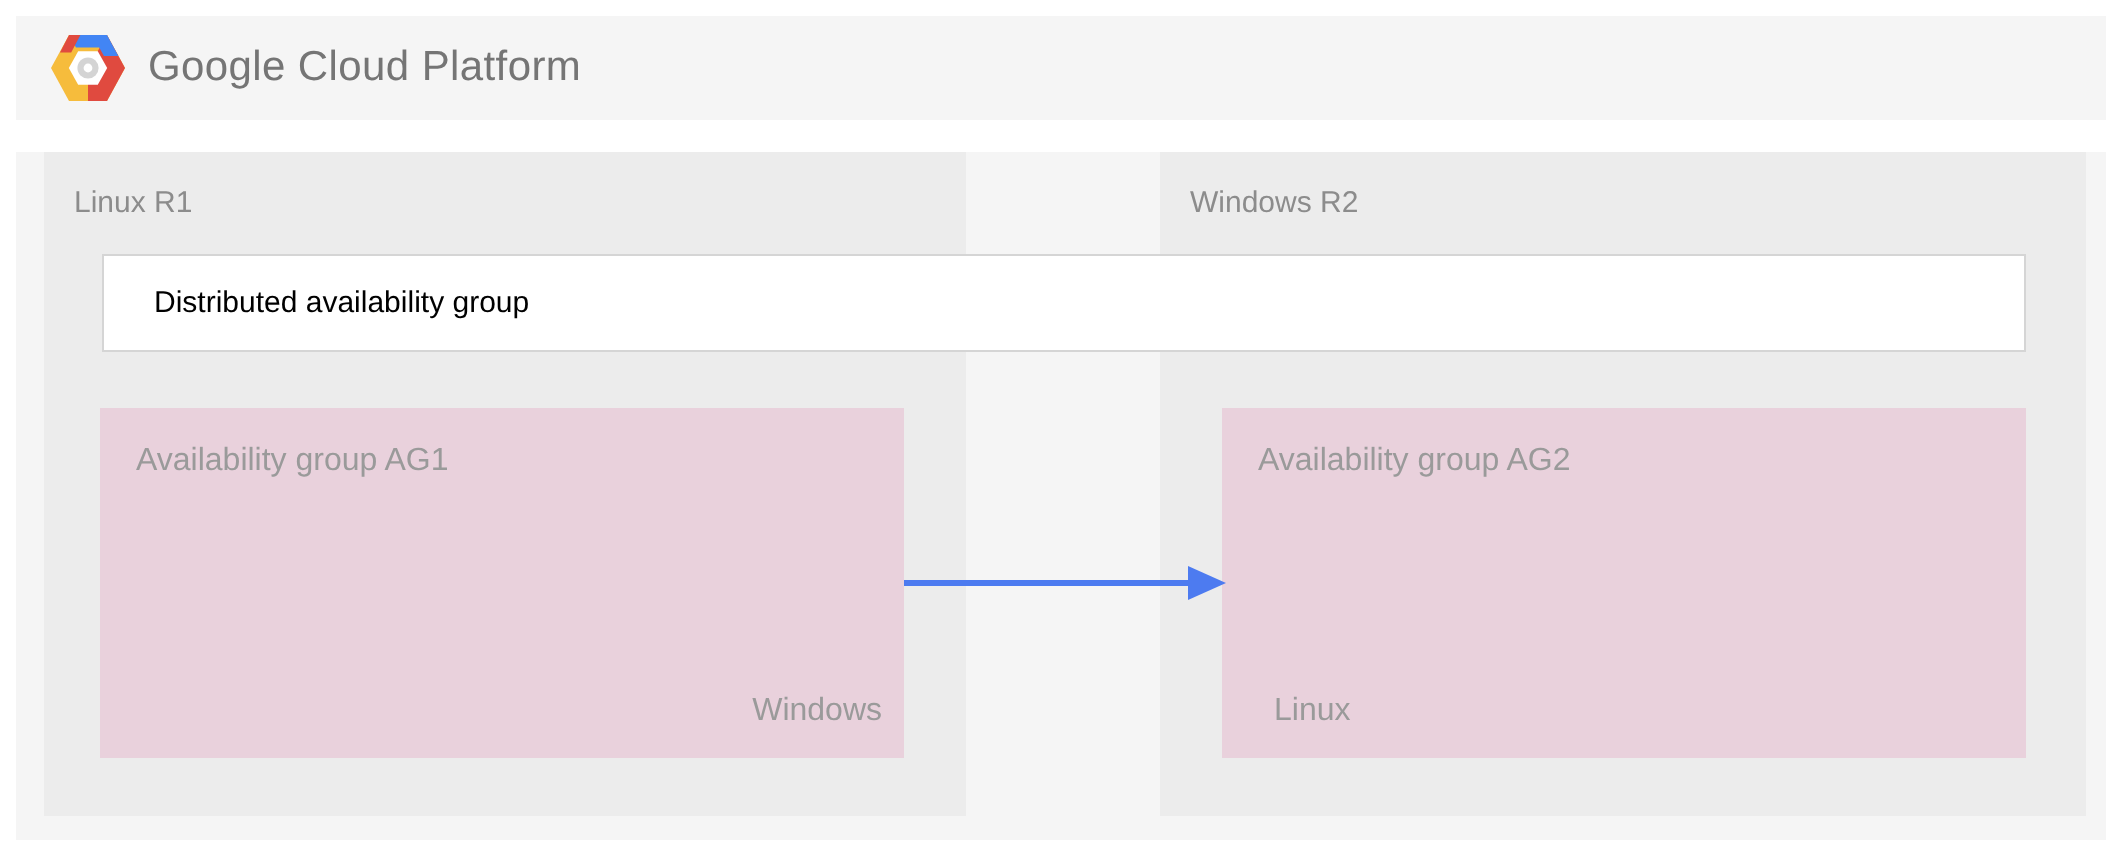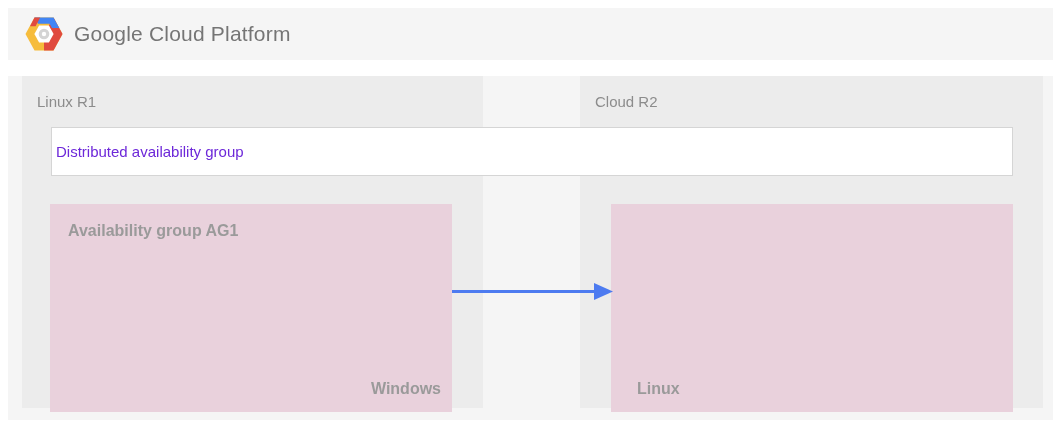--- a/index.html
+++ b/index.html
@@ -41,28 +41,27 @@
     position:absolute; top:17px; left:15px;
     font-size:15px; color:#8c8c8c;
   }
   .dag-box {
     position:absolute; left:51px; top:127px;
     width:962px; height:49px;
     background:#ffffff;
     border:1px solid #d5d5d5;
     box-sizing:border-box;
     display:flex; align-items:center;
-    padding-left:4px;
-    font-size:15px; color:#6d28d9;
+    padding-left:25px;
+    font-size:15px; color:#000000;
   }
   .ag-box {
     position:absolute; top:204px;
-    width:402px; height:208px;
+    width:402px; height:175px;
     background:#e9d1dc;
-    font-weight:bold;
   }
   .ag-1 { left:50px; }
   .ag-2 { left:611px; }
   .ag-label {
     position:absolute; top:18px; left:18px;
     font-size:16px; color:#9a9a9a;
   }
   .os-label {
     position:absolute; bottom:14px;
     font-size:16px; color:#9a9a9a;
@@ -102,33 +101,34 @@
     </div>
   </div>
 
   <div class="canvas-panel"></div>
 
   <div class="region region-r1">
     <div class="region-label">Linux R1</div>
   </div>
 
   <div class="region region-r2">
-    <div class="region-label">Cloud R2</div>
+    <div class="region-label">Windows R2</div>
   </div>
 
   <div class="dag-box">
     <span>Distributed availability group</span>
   </div>
 
   <div class="ag-box ag-1">
     <div class="ag-label">Availability group AG1</div>
     <div class="os-label os-right">Windows</div>
   </div>
 
   <div class="ag-box ag-2">
+    <div class="ag-label">Availability group AG2</div>
     <div class="os-label os-left">Linux</div>
   </div>
 
   <svg class="arrow-svg" viewBox="0 0 162 25" aria-hidden="true">
     <line x1="0" y1="12.5" x2="146" y2="12.5" stroke="#4d7bf0" stroke-width="3"></line>
     <polygon points="142,4 142,21 161,12.5" fill="#4d7bf0"></polygon>
   </svg>
 
 </div>
 

